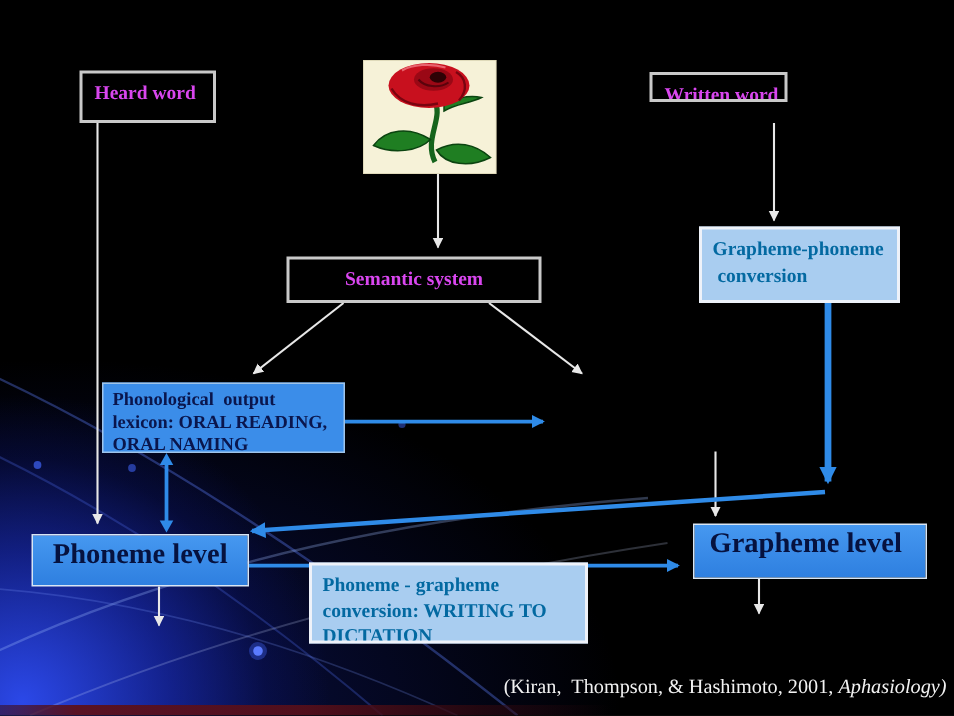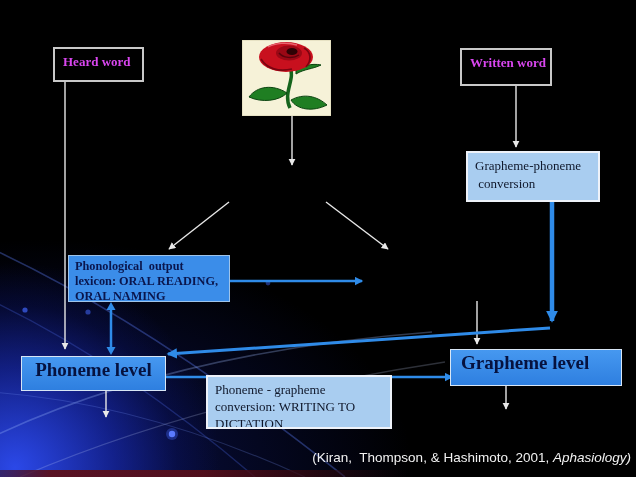--- a/index.html
+++ b/index.html
@@ -24,41 +24,41 @@
   .bluenode{
     background:#3b8de9;border:1px solid #9fc4ea;color:#0a164d;
     font-weight:bold;font-size:12.3px;line-height:15px;padding:3px 0 12px 6px;
   }
   .levelnode{
     background:linear-gradient(180deg,#4698f0,#2e7fe0);
     border:1.5px solid #d8e6f5;color:#06123f;
     font-weight:bold;font-size:19px;line-height:15px;padding:5px 0 0 10px;
   }
   .lightnode{
-    background:#a9cdf0;border:2px solid #eef2f9;color:#0f172a;
-    font-weight:normal;font-size:13px;line-height:17px;padding:4px 0 0 7px;
+    background:#a9cdf0;border:2px solid #eef2f9;color:#0369a1;
+    font-weight:bold;font-size:13px;line-height:17px;padding:4px 0 0 7px;
   }
   #box-heard   {left:53px; top:47px; width:91px; height:35px;}
-  #box-written {left:460px;top:48px; width:92px; height:38px;}
+  #box-written {left:433px;top:48px; width:92px; height:20px;}
   #box-semantic{left:191px;top:171px;width:170px;height:31px;text-align:center;padding-left:0;}
   #box-gpc     {left:466px;top:151px;width:134px;height:51px;font-size:13px;line-height:18px;}
   #box-pol     {left:68px; top:255px;width:162px;height:47px;}
   #box-gol     {left:367px;top:253px;width:159px;height:48px;}
   #box-phoneme {left:21px; top:356px;width:145px;height:35px;text-align:center;padding-left:0;}
-  #box-grapheme{left:450px;top:349px;width:172px;height:37px;}
+  #box-grapheme{left:462px;top:349px;width:156px;height:37px;}
   #box-pgc     {left:206px;top:375px;width:186px;height:54px;}
   #rose{position:absolute;z-index:2;left:242px;top:40px;width:89px;height:76px;}
   #bottom-band{
     position:absolute;z-index:1;left:0;bottom:0;width:636px;height:7px;
     background:linear-gradient(90deg, rgba(60,10,18,0.55) 0%, rgba(92,16,26,0.95) 8%,
                rgba(88,15,25,0.9) 32%, rgba(48,8,14,0.7) 50%, rgba(0,0,0,0) 64%);
   }
   #citation{
     position:absolute;z-index:3;right:5px;top:450px;
-    color:#f2f2f2;font-family:Liberation Sans, sans-serif;
+    color:#f2f2f2;font-family:Liberation Serif, serif;
     font-size:13.5px;white-space:pre;text-align:center;
   }
   #citation .ital{font-style:italic;}
 </style>
 </head>
 <body>
 
 <div id="slide">
 
   <svg id="bg-arcs" class="layer" viewBox="0 0 636 477">
@@ -121,20 +121,21 @@
       <path d="M62,8 C69,12 70,20 64,27" stroke="#7a0410" stroke-width="1.6" fill="none"></path>
       <path d="M26,7 C33,3 45,2 55,5" stroke="#e8636e" stroke-width="1.4" fill="none"></path>
       <ellipse cx="47" cy="13" rx="13" ry="7.5" fill="#9a0815"></ellipse>
       <path d="M37,13 C41,18 51,19 57,15" stroke="#5a030c" stroke-width="1.4" fill="none"></path>
       <ellipse cx="50" cy="11.5" rx="5.5" ry="3.6" fill="#2e0205"></ellipse>
     </svg>
   </div>
 
   <div class="node wnode" id="box-heard">Heard word</div>
   <div class="node wnode" id="box-written">Written word</div>
+  <div class="node wnode" id="box-semantic">Semantic system</div>
   <div class="node lightnode" id="box-gpc">Grapheme-phoneme
  conversion</div>
   <div class="node bluenode" id="box-pol">Phonological  output
 lexicon: ORAL READING,
 ORAL NAMING</div>
   <div class="node levelnode" id="box-phoneme">Phoneme level</div>
   <div class="node levelnode" id="box-grapheme">Grapheme level</div>
   <div class="node lightnode" id="box-pgc">Phoneme - grapheme
 conversion: WRITING TO
 DICTATION</div>

